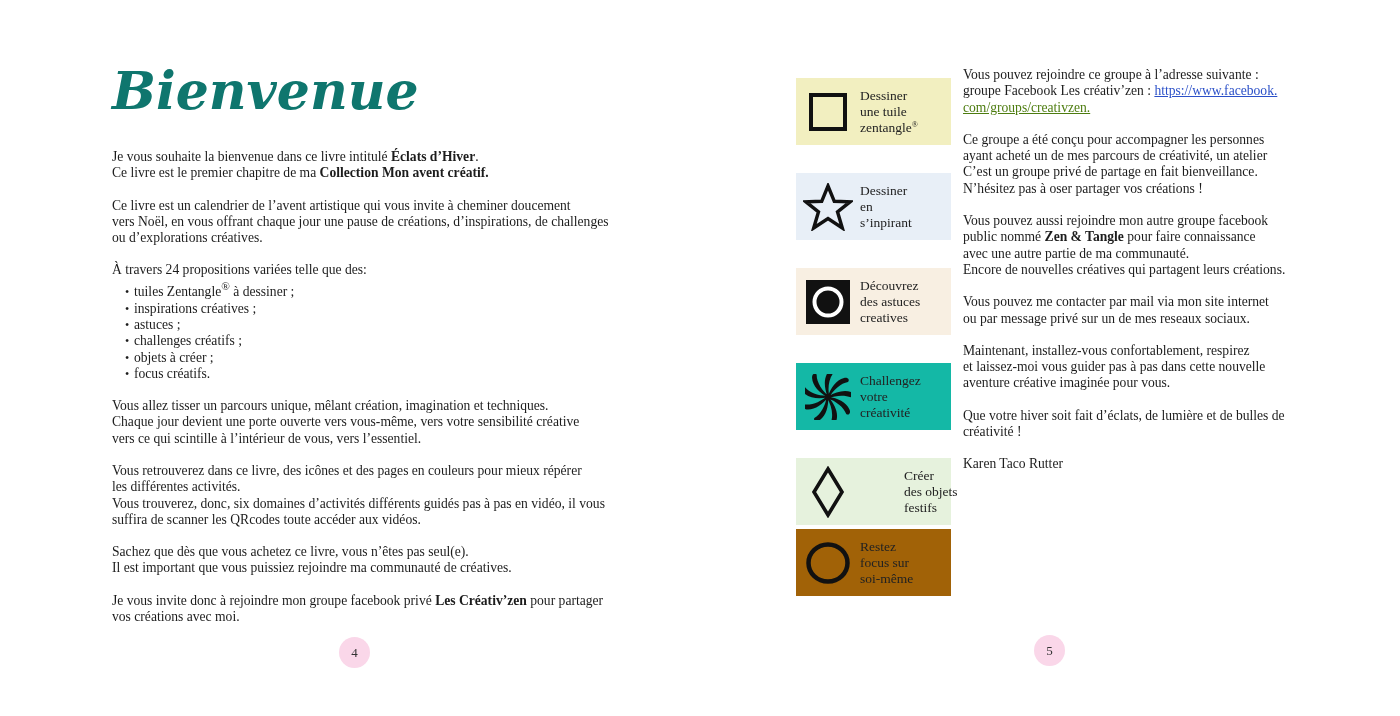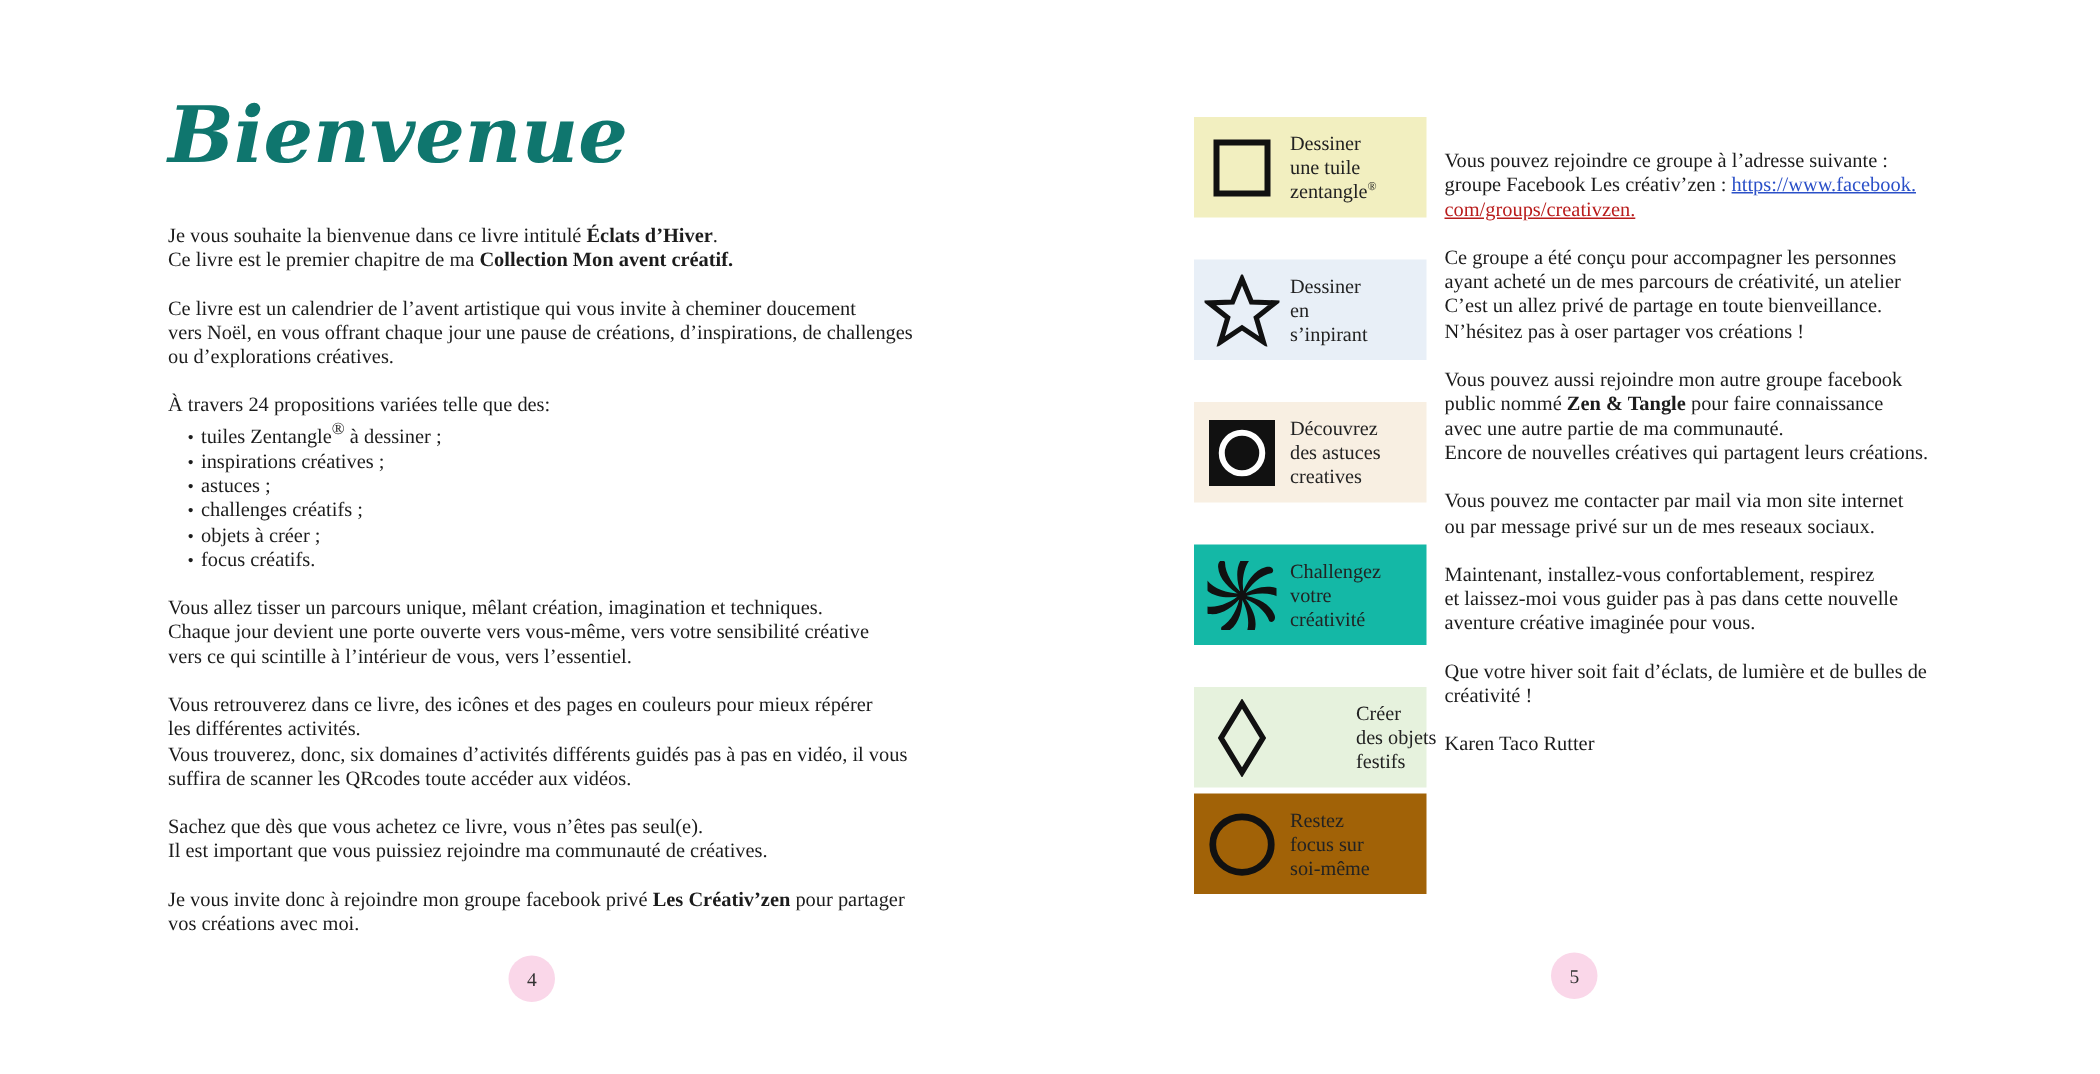--- a/index.html
+++ b/index.html
@@ -7,21 +7,21 @@
     position:relative;width:1400px;height:716px;background:#ffffff;overflow:hidden;
     font-family:"Liberation Serif","DejaVu Serif",serif;color:#1c1c1c;
   }
   
   .title{
     position:absolute;left:112px;top:52px;width:492px;text-align:left;
     font-family:"DejaVu Serif",serif;font-style:italic;font-weight:700;
     font-size:52px;line-height:78px;letter-spacing:0px;color:#0f766e;
   }
   .left-text{position:absolute;left:112px;top:149px;font-size:13.6px;line-height:16.3px;}
-  .right-text{position:absolute;left:963px;top:67px;font-size:13.6px;line-height:16.3px;margin-top:32px;}
+  .right-text{position:absolute;left:963px;top:67px;font-size:13.6px;line-height:16.3px;}
   .para{margin:0 0 16px 0;}
   .para.tight{margin:0;}
   .line{white-space:nowrap;}
   .line b{font-weight:700;}
   .bullets{margin:0 0 16px 0;}
   .bullet-line{white-space:nowrap;}
   .bullet-marker{display:inline-block;margin-left:13px;width:9px;font-size:12px;}
   a.doc-link{text-decoration:underline;cursor:pointer;}
   
   .legend{position:absolute;left:796px;top:78px;width:155px;height:545px;}
@@ -172,26 +172,26 @@
           <div class="lbl-line">Restez</div>
           <div class="lbl-line">focus sur</div>
           <div class="lbl-line">soi-même</div>
         </div>
       </div>
     </div>
   <div class="right-text" id="right-blocks">
       <div class="para">
         <div class="line"><span>Vous pouvez rejoindre ce groupe à l’adresse suivante :</span></div>
         <div class="line"><span>groupe Facebook Les créativ’zen : </span><a class="doc-link" style="color: rgb(43, 80, 200);">https://www.facebook.</a></div>
-        <div class="line"><a class="doc-link" style="color: #b91c1c;">com/groups/creativzen.</a></div>
+        <div class="line"><a class="doc-link" style="color: #4d7c0f;">com/groups/creativzen.</a></div>
       </div>
       <div class="para">
         <div class="line"><span>Ce groupe a été conçu pour accompagner les personnes</span></div>
         <div class="line"><span>ayant acheté un de mes parcours de créativité, un atelier</span></div>
-        <div class="line"><span>C’est un allez privé de partage en toute bienveillance.</span></div>
+        <div class="line"><span>C’est un groupe privé de partage en fait bienveillance.</span></div>
         <div class="line"><span>N’hésitez pas à oser partager vos créations !</span></div>
       </div>
       <div class="para">
         <div class="line"><span>Vous pouvez aussi rejoindre mon autre groupe facebook</span></div>
         <div class="line"><span>public nommé </span><b>Zen &amp; Tangle</b><span> pour faire connaissance</span></div>
         <div class="line"><span>avec une autre partie de ma communauté.</span></div>
         <div class="line"><span>Encore de nouvelles créatives qui partagent leurs créations.</span></div>
       </div>
       <div class="para">
         <div class="line"><span>Vous pouvez me contacter par mail via mon site internet</span></div>

